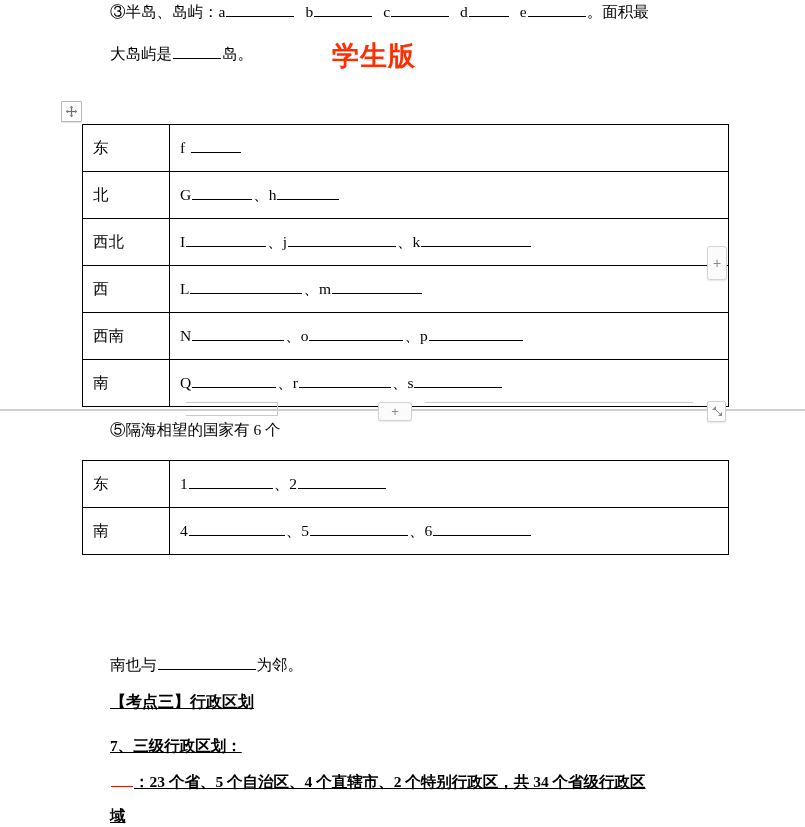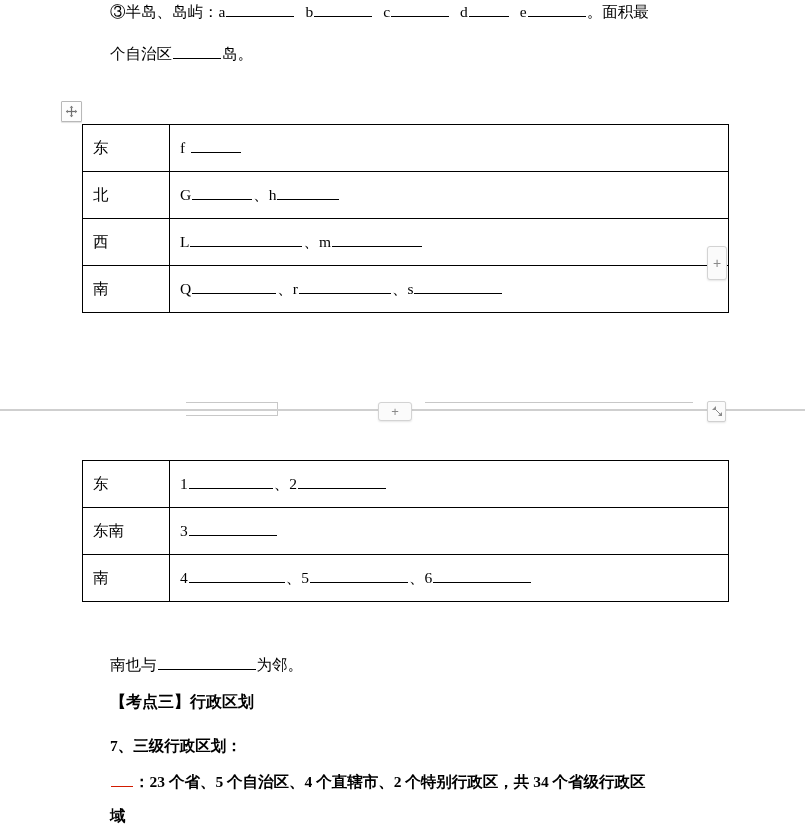--- a/index.html
+++ b/index.html
@@ -25,21 +25,21 @@
 
   
   .para {
     position: absolute;
     font-size: 15.5px;
     line-height: 20px;
     color: #000;
     white-space: nowrap;
     letter-spacing: 0px;
   }
-  .para.bold { font-weight: bold; }
+  .para.bold { font-weight: bold; text-decoration: underline; }
 
   .blank {
     display: inline-block;
     border-bottom: 1px solid #000;
     vertical-align: baseline;
     height: 13px;
     margin: 0 1px;
   }
   .blank.red { border-bottom-color: #d21b00; }
 
@@ -145,23 +145,24 @@
 </head>
 <body>
 
 <div class="page">
 
   <div class="para" style="left:110px; top:2px;">
     <span>③半岛、岛屿：</span><span class="latin">a</span><span class="blank" style="width:68px;"></span><span style="display:inline-block;width:10px;"></span><span class="latin">b</span><span class="blank" style="width:58px;"></span><span style="display:inline-block;width:10px;"></span><span class="latin">c</span><span class="blank" style="width:58px;"></span><span style="display:inline-block;width:10px;"></span><span class="latin">d</span><span class="blank" style="width:40px;"></span><span style="display:inline-block;width:10px;"></span><span class="latin">e</span><span class="blank" style="width:58px;"></span><span>。面积最</span>
   </div>
 
   <div class="para" style="left:110px; top:44px;">
-    <span>个自治区</span><span class="blank" style="width:48px;"></span><span>岛。</span>
-  </div>
-
+    <span>大岛屿是</span><span class="blank" style="width:48px;"></span><span>岛。</span>
+  </div>
+
+  <div class="watermark" style="left:332px; top:38px;">学生版</div>
 
 
   <div class="move-handle" style="left:61px; top:101px;">
     <svg width="13" height="13" viewBox="0 0 13 13">
       <path d="M6.5 0.8 L8.3 2.8 L4.7 2.8 Z" fill="#6e6e6e"></path>
       <path d="M6.5 12.2 L8.3 10.2 L4.7 10.2 Z" fill="#6e6e6e"></path>
       <path d="M0.8 6.5 L2.8 8.3 L2.8 4.7 Z" fill="#6e6e6e"></path>
       <path d="M12.2 6.5 L10.2 8.3 L10.2 4.7 Z" fill="#6e6e6e"></path>
       <rect x="5.9" y="2.6" width="1.2" height="7.8" fill="#6e6e6e"></rect>
       <rect x="2.6" y="5.9" width="7.8" height="1.2" fill="#6e6e6e"></rect>
@@ -176,23 +177,35 @@
           <span class="latin">f</span><span style="display:inline-block;width:5px;"></span><span class="blank" style="width:50px;"></span>
         </td>
       </tr>
       <tr>
         <td class="dir-cell">北</td>
         <td class="val-cell">
           <span class="latin">G</span><span class="blank" style="width:60px;"></span><span>、</span><span class="latin">h</span><span class="blank" style="width:62px;"></span>
         </td>
       </tr>
       <tr>
+        <td class="dir-cell">西北</td>
+        <td class="val-cell">
+          <span class="latin">I</span><span class="blank" style="width:80px;"></span><span>、</span><span class="latin">j</span><span class="blank" style="width:108px;"></span><span>、</span><span class="latin">k</span><span class="blank" style="width:110px;"></span>
+        </td>
+      </tr>
+      <tr>
         <td class="dir-cell">西</td>
         <td class="val-cell">
           <span class="latin">L</span><span class="blank" style="width:112px;"></span><span>、</span><span class="latin">m</span><span class="blank" style="width:90px;"></span>
+        </td>
+      </tr>
+      <tr>
+        <td class="dir-cell">西南</td>
+        <td class="val-cell">
+          <span class="latin">N</span><span class="blank" style="width:92px;"></span><span>、</span><span class="latin">o</span><span class="blank" style="width:94px;"></span><span>、</span><span class="latin">p</span><span class="blank" style="width:94px;"></span>
         </td>
       </tr>
       <tr>
         <td class="dir-cell">南</td>
         <td class="val-cell">
           <span class="latin">Q</span><span class="blank" style="width:84px;"></span><span>、</span><span class="latin">r</span><span class="blank" style="width:92px;"></span><span>、</span><span class="latin">s</span><span class="blank" style="width:88px;"></span>
         </td>
       </tr>
     </tbody>
   </table>
@@ -209,36 +222,31 @@
   <div class="plus-bottom" style="left:378px; top:402px;">+</div>
 
   <div class="resize-handle" style="left:707px; top:401px;">
     <svg width="12" height="13" viewBox="0 0 12 13">
       <path d="M1 5 L5 5 L5 1 Z" fill="#8a8a8a"></path>
       <path d="M11 11 L7 11 L11 7 Z" fill="#8a8a8a"></path>
       <path d="M3 3 L9 9" stroke="#8a8a8a" stroke-width="1"></path>
     </svg>
   </div>
 
+  <div class="para" style="left:110px; top:420px;">⑤隔海相望的国家有 6 个</div>
 
   <table class="doc-table" style="left:82px; top:460px; width:625px;">
     <tbody>
       <tr>
         <td class="dir-cell">东</td>
         <td class="val-cell">
           <span class="latin">1</span><span class="blank" style="width:84px;"></span><span>、</span><span class="latin">2</span><span class="blank" style="width:88px;"></span>
         </td>
       </tr>
       <tr>
-        <td class="dir-cell">东南</td>
-        <td class="val-cell">
-          <span class="latin">3</span><span class="blank" style="width:88px;"></span>
-        </td>
-      </tr>
-      <tr>
         <td class="dir-cell">南</td>
         <td class="val-cell">
           <span class="latin">4</span><span class="blank" style="width:96px;"></span><span>、</span><span class="latin">5</span><span class="blank" style="width:98px;"></span><span>、</span><span class="latin">6</span><span class="blank" style="width:98px;"></span>
         </td>
       </tr>
     </tbody>
   </table>
 
 
   <div class="para" style="left:110px; top:655px;">

